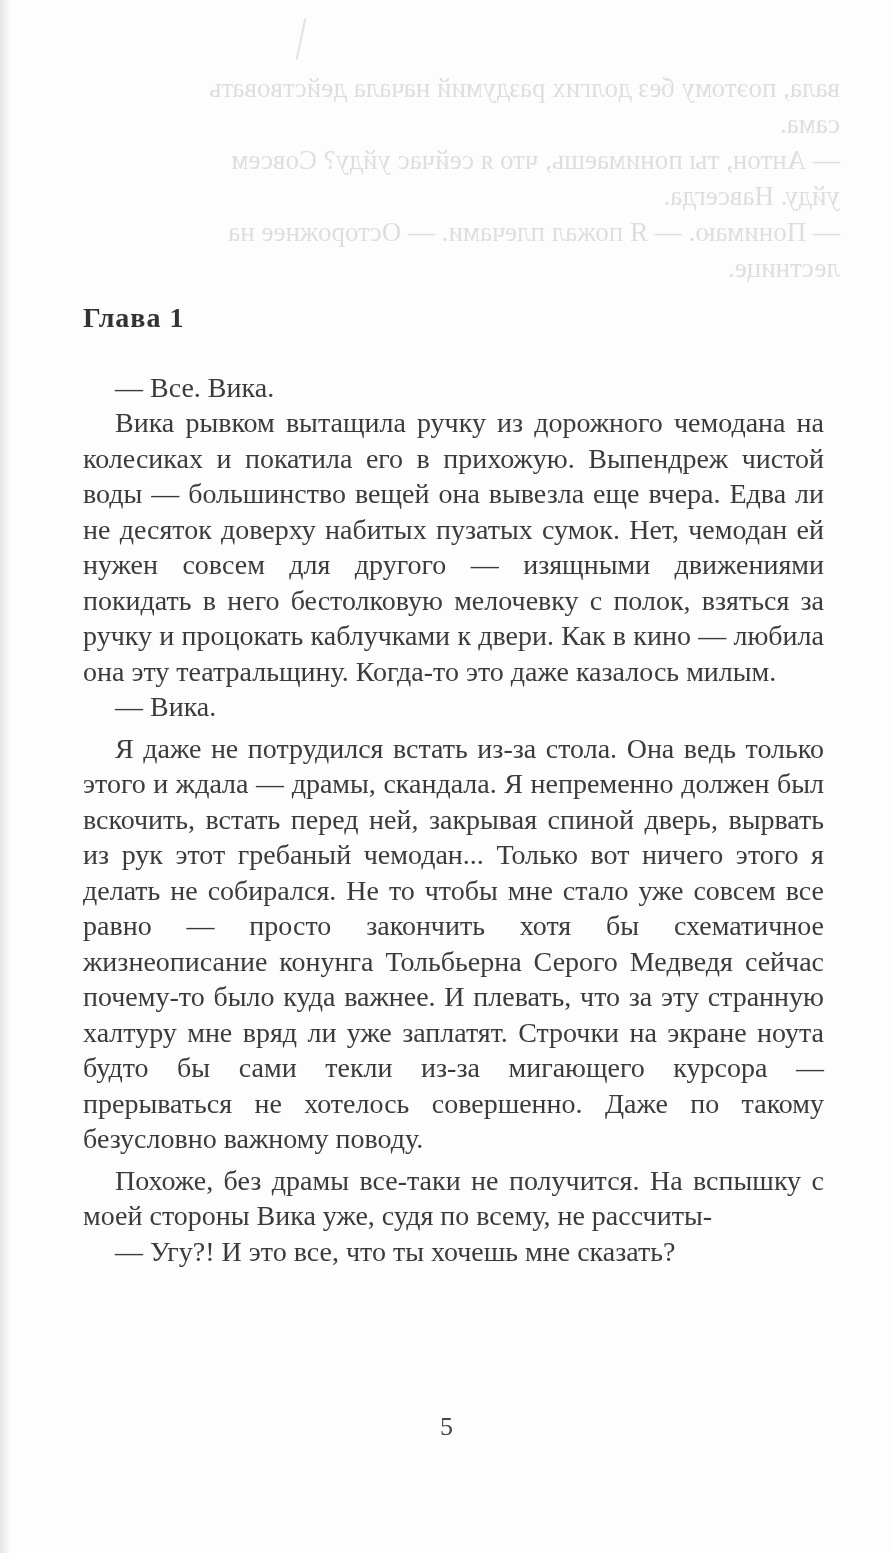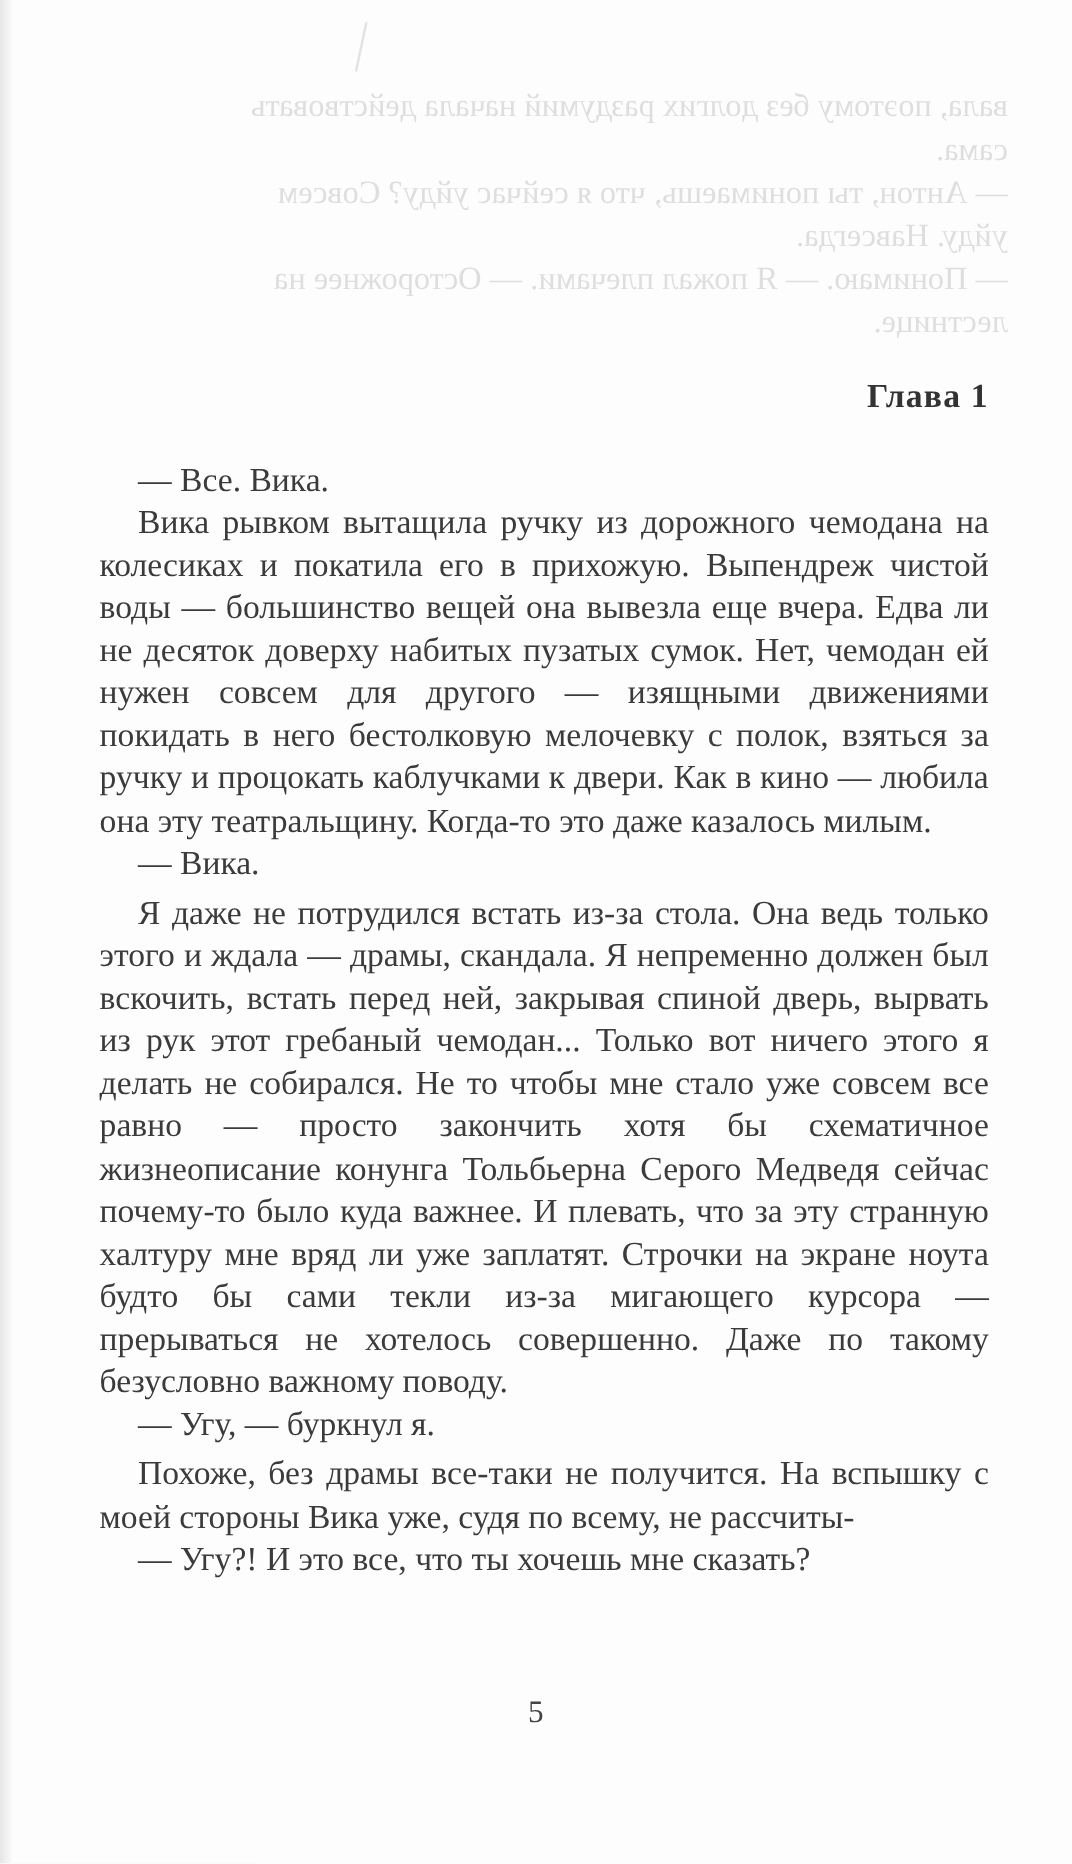--- a/index.html
+++ b/index.html
@@ -53,25 +53,25 @@
       position: absolute;
       left: 83px;
       top: 300px;
       width: 741px;
       font-family: "Liberation Serif", serif;
       color: #3b3b3b;
       font-size: 28px;
       line-height: 35.5px;
     }
     .chapter-title {
-      text-align: right;
+      text-align: left;
       font-weight: bold;
       font-size: 28px;
       letter-spacing: 1px;
-      margin: 13px 0 34px 0;
+      margin: 0 0 34px 0;
       color: #333;
     }
     .para {
       margin: 0;
       text-indent: 32px;
       text-align: justify;
       text-align-last: left;
     }
     .para.dialog { text-align: left; }
     .para.gap { margin-top: 6px; }
@@ -101,19 +101,18 @@
     <p>лестнице.</p>
   </div>
 
   <div class="content">
     <h1 class="chapter-title">Глава 1</h1>
 
     <p class="para dialog">— Все. Вика.</p>
     <p class="para">Вика рывком вытащила ручку из дорожного чемодана на колесиках и покатила его в прихожую. Выпендреж чистой воды — большинство вещей она вывезла еще вчера. Едва ли не десяток доверху набитых пузатых сумок. Нет, чемодан ей нужен совсем для другого — изящными движениями покидать в него бестолковую мелочевку с полок, взяться за ручку и процокать каблучками к двери. Как в кино — любила она эту театральщину. Когда-то это даже казалось милым.</p>
     <p class="para dialog">— Вика.</p>
     <p class="para gap">Я даже не потрудился встать из-за стола. Она ведь только этого и ждала — драмы, скандала. Я непременно должен был вскочить, встать перед ней, закрывая спиной дверь, вырвать из рук этот гребаный чемодан... Только вот ничего этого я делать не собирался. Не то чтобы мне стало уже совсем все равно — просто закончить хотя бы схематичное жизнеописание конунга Тольбьерна Серого Медведя сейчас почему-то было куда важнее. И плевать, что за эту странную халтуру мне вряд ли уже заплатят. Строчки на экране ноута будто бы сами текли из-за мигающего курсора — прерываться не хотелось совершенно. Даже по такому безусловно важному поводу.</p>
-    <p class="para dialog">— Угу, — буркнул я.</p>
     <p class="para gap">Похоже, без драмы все-таки не получится. На вспышку с моей стороны Вика уже, судя по всему, не рассчиты-</p>
     <p class="para dialog">— Угу?! И это все, что ты хочешь мне сказать?</p>
   </div>
 
   <div class="page-number">5</div>
 </div>
 
 </body></html>

